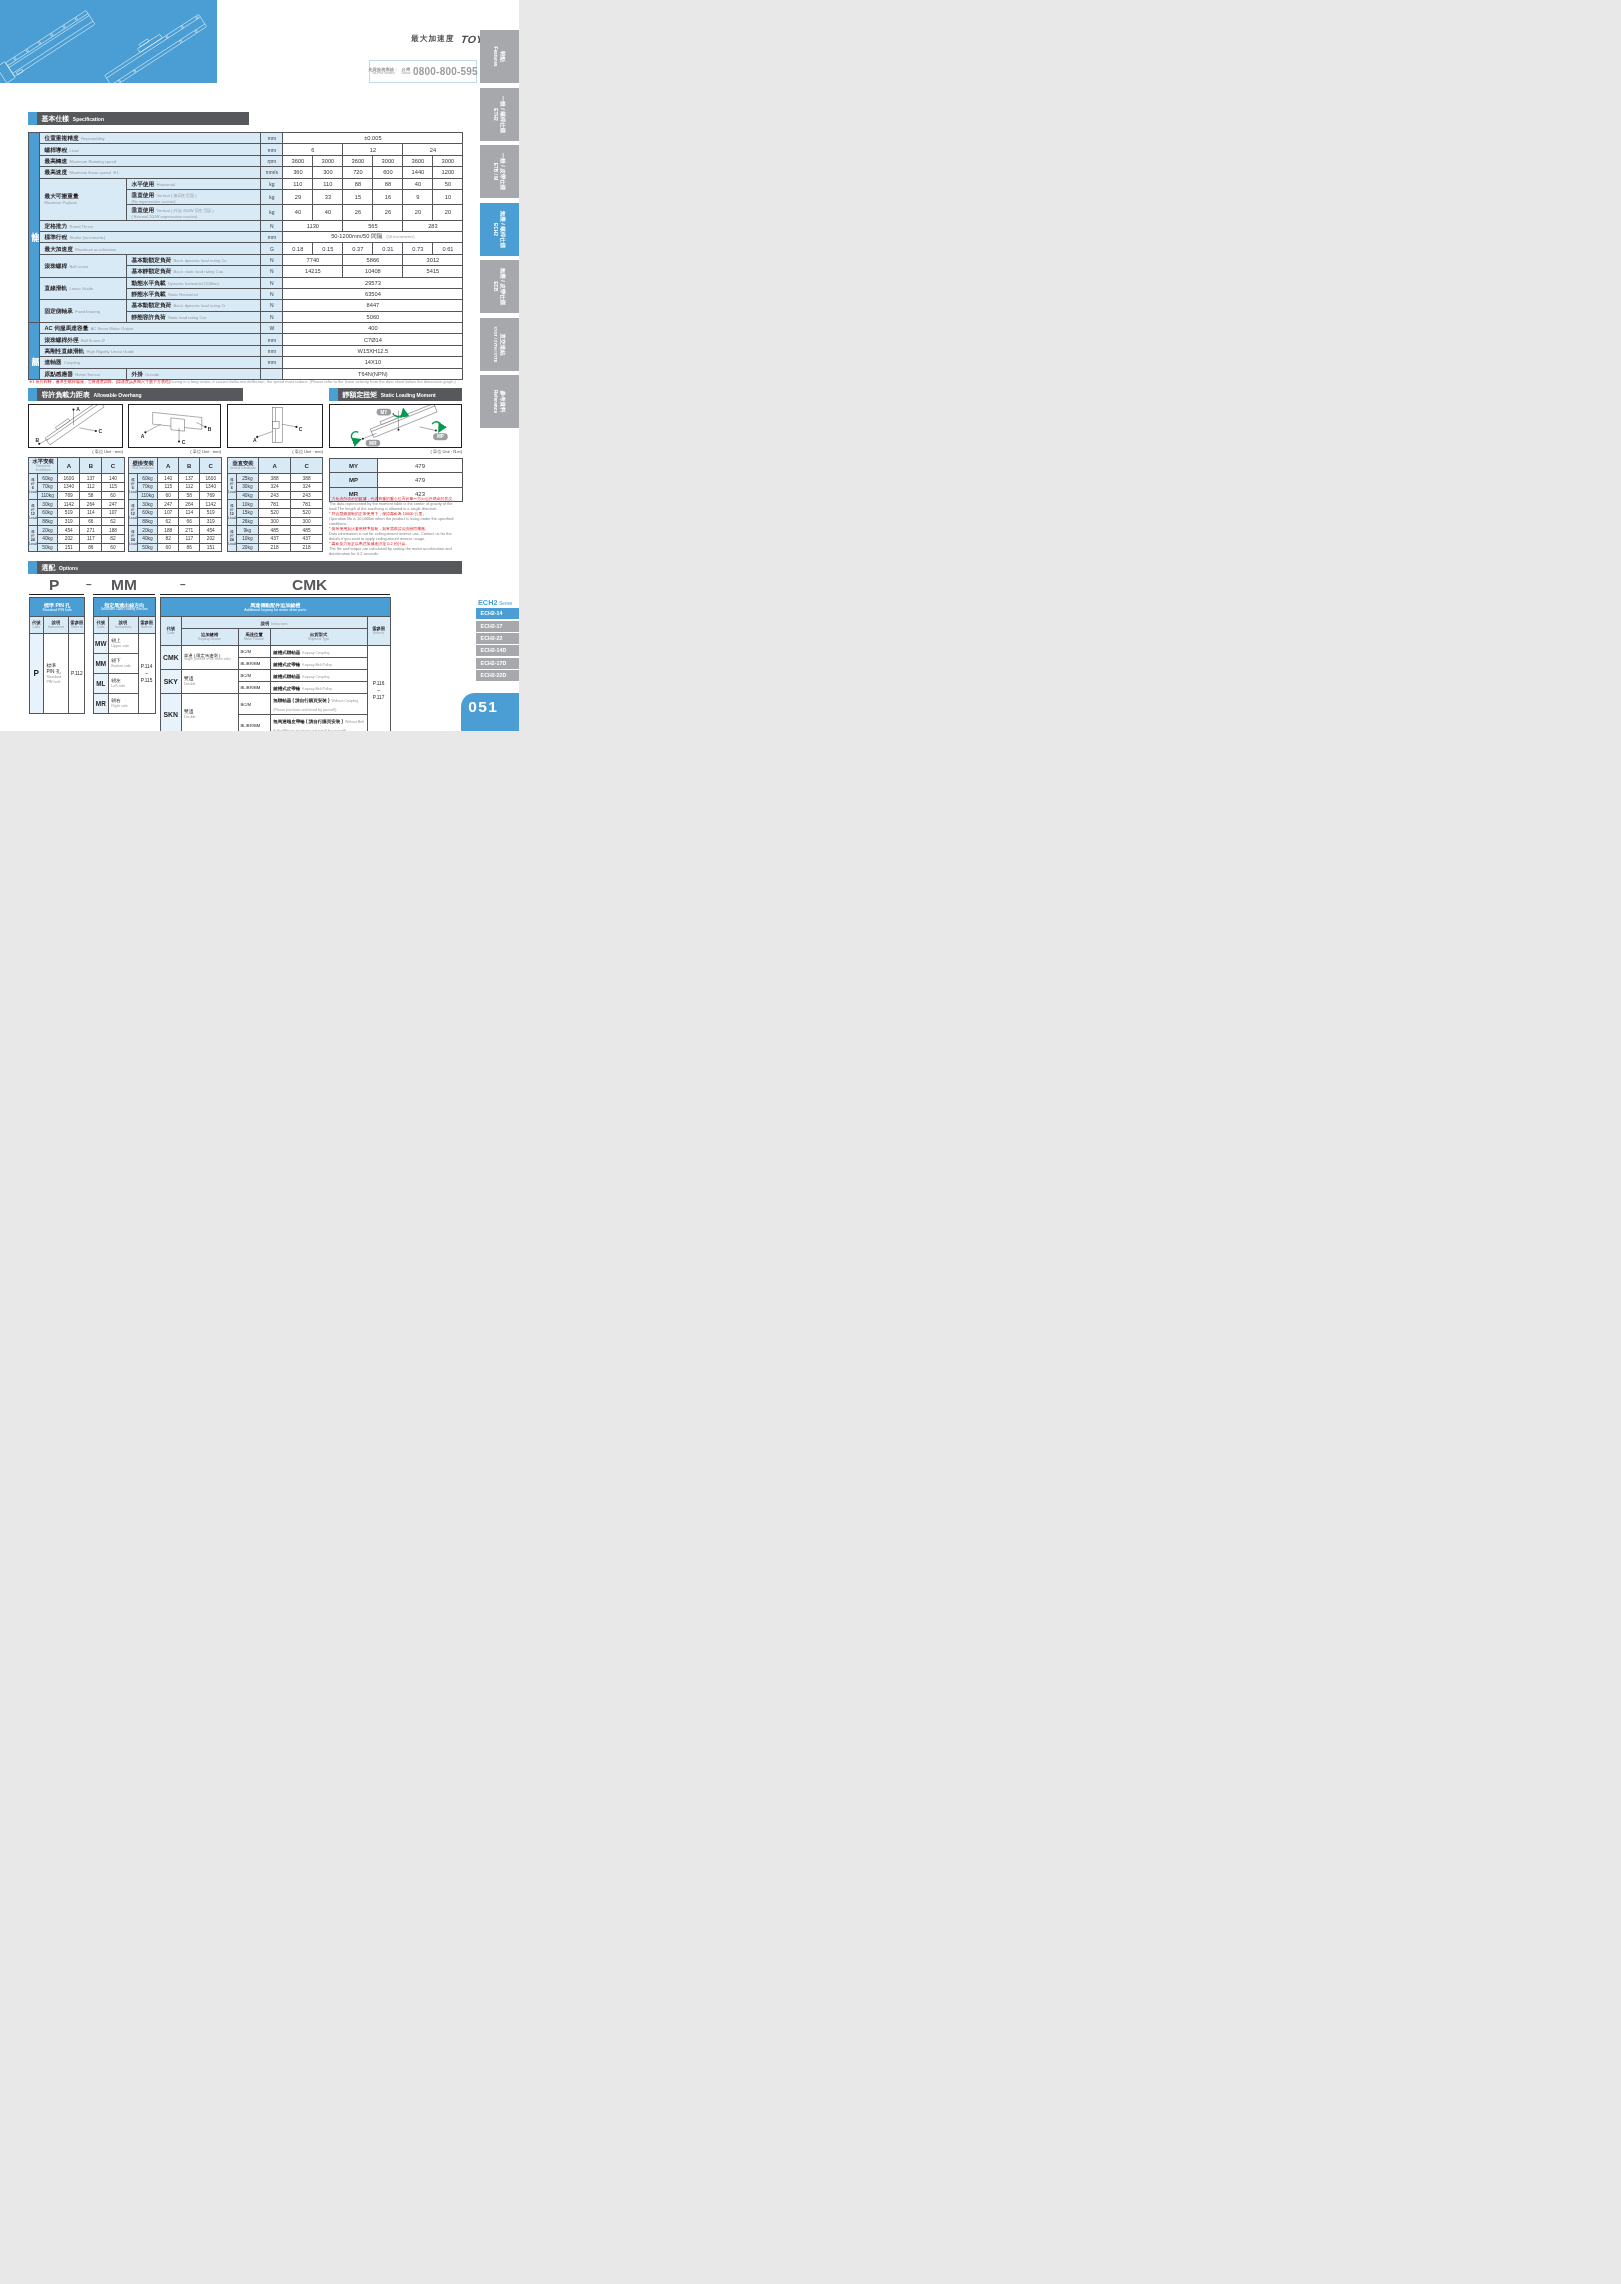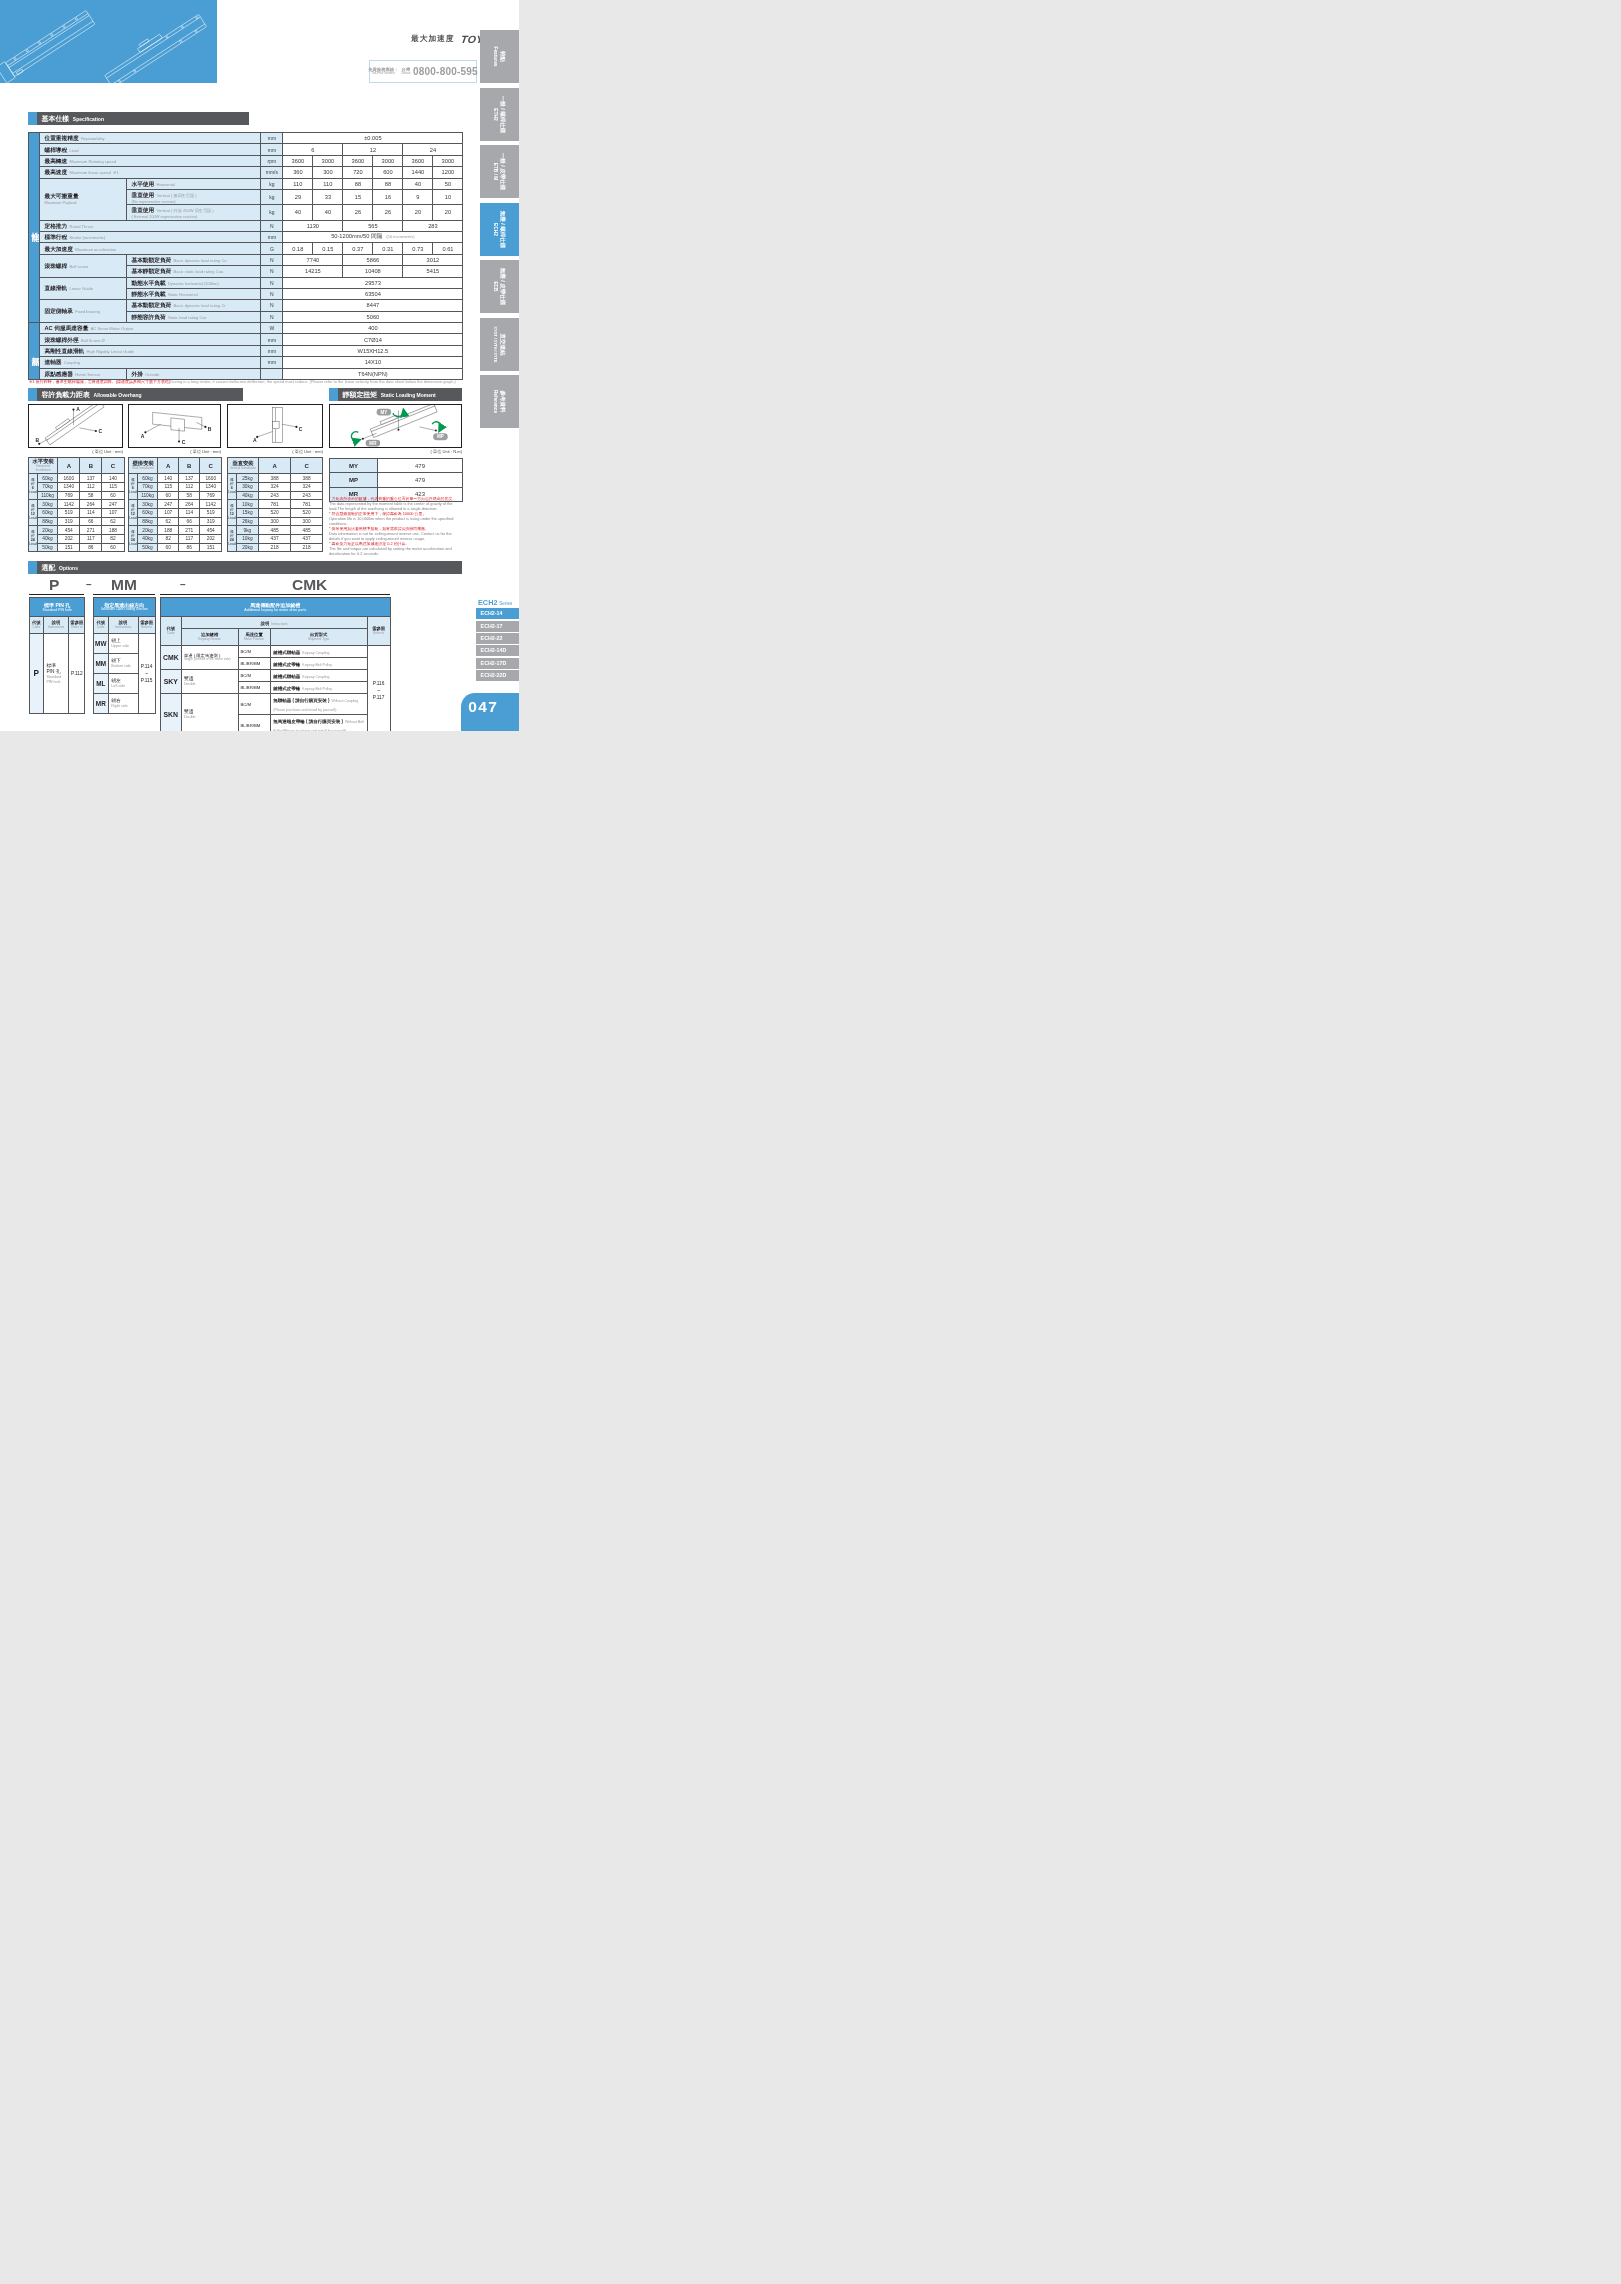--- a/index.html
+++ b/index.html
@@ -966,17 +966,17 @@
     <span class="st1">ECH2</span><span class="st2">Series</span>
   </div>
   <div class="series-item active" style="top:608px;">ECH2-14</div>
   <div class="series-item" style="top:621px;">ECH2-17</div>
   <div class="series-item" style="top:633px;">ECH2-22</div>
   <div class="series-item" style="top:645px;">ECH2-14D</div>
   <div class="series-item" style="top:658px;">ECH2-17D</div>
   <div class="series-item" style="top:670px;">ECH2-22D</div>
 
   <div id="pagenum-tab">
-    <span>047</span>
+    <span>051</span>
   </div>
 
 </div>
 
 
 </body></html>

